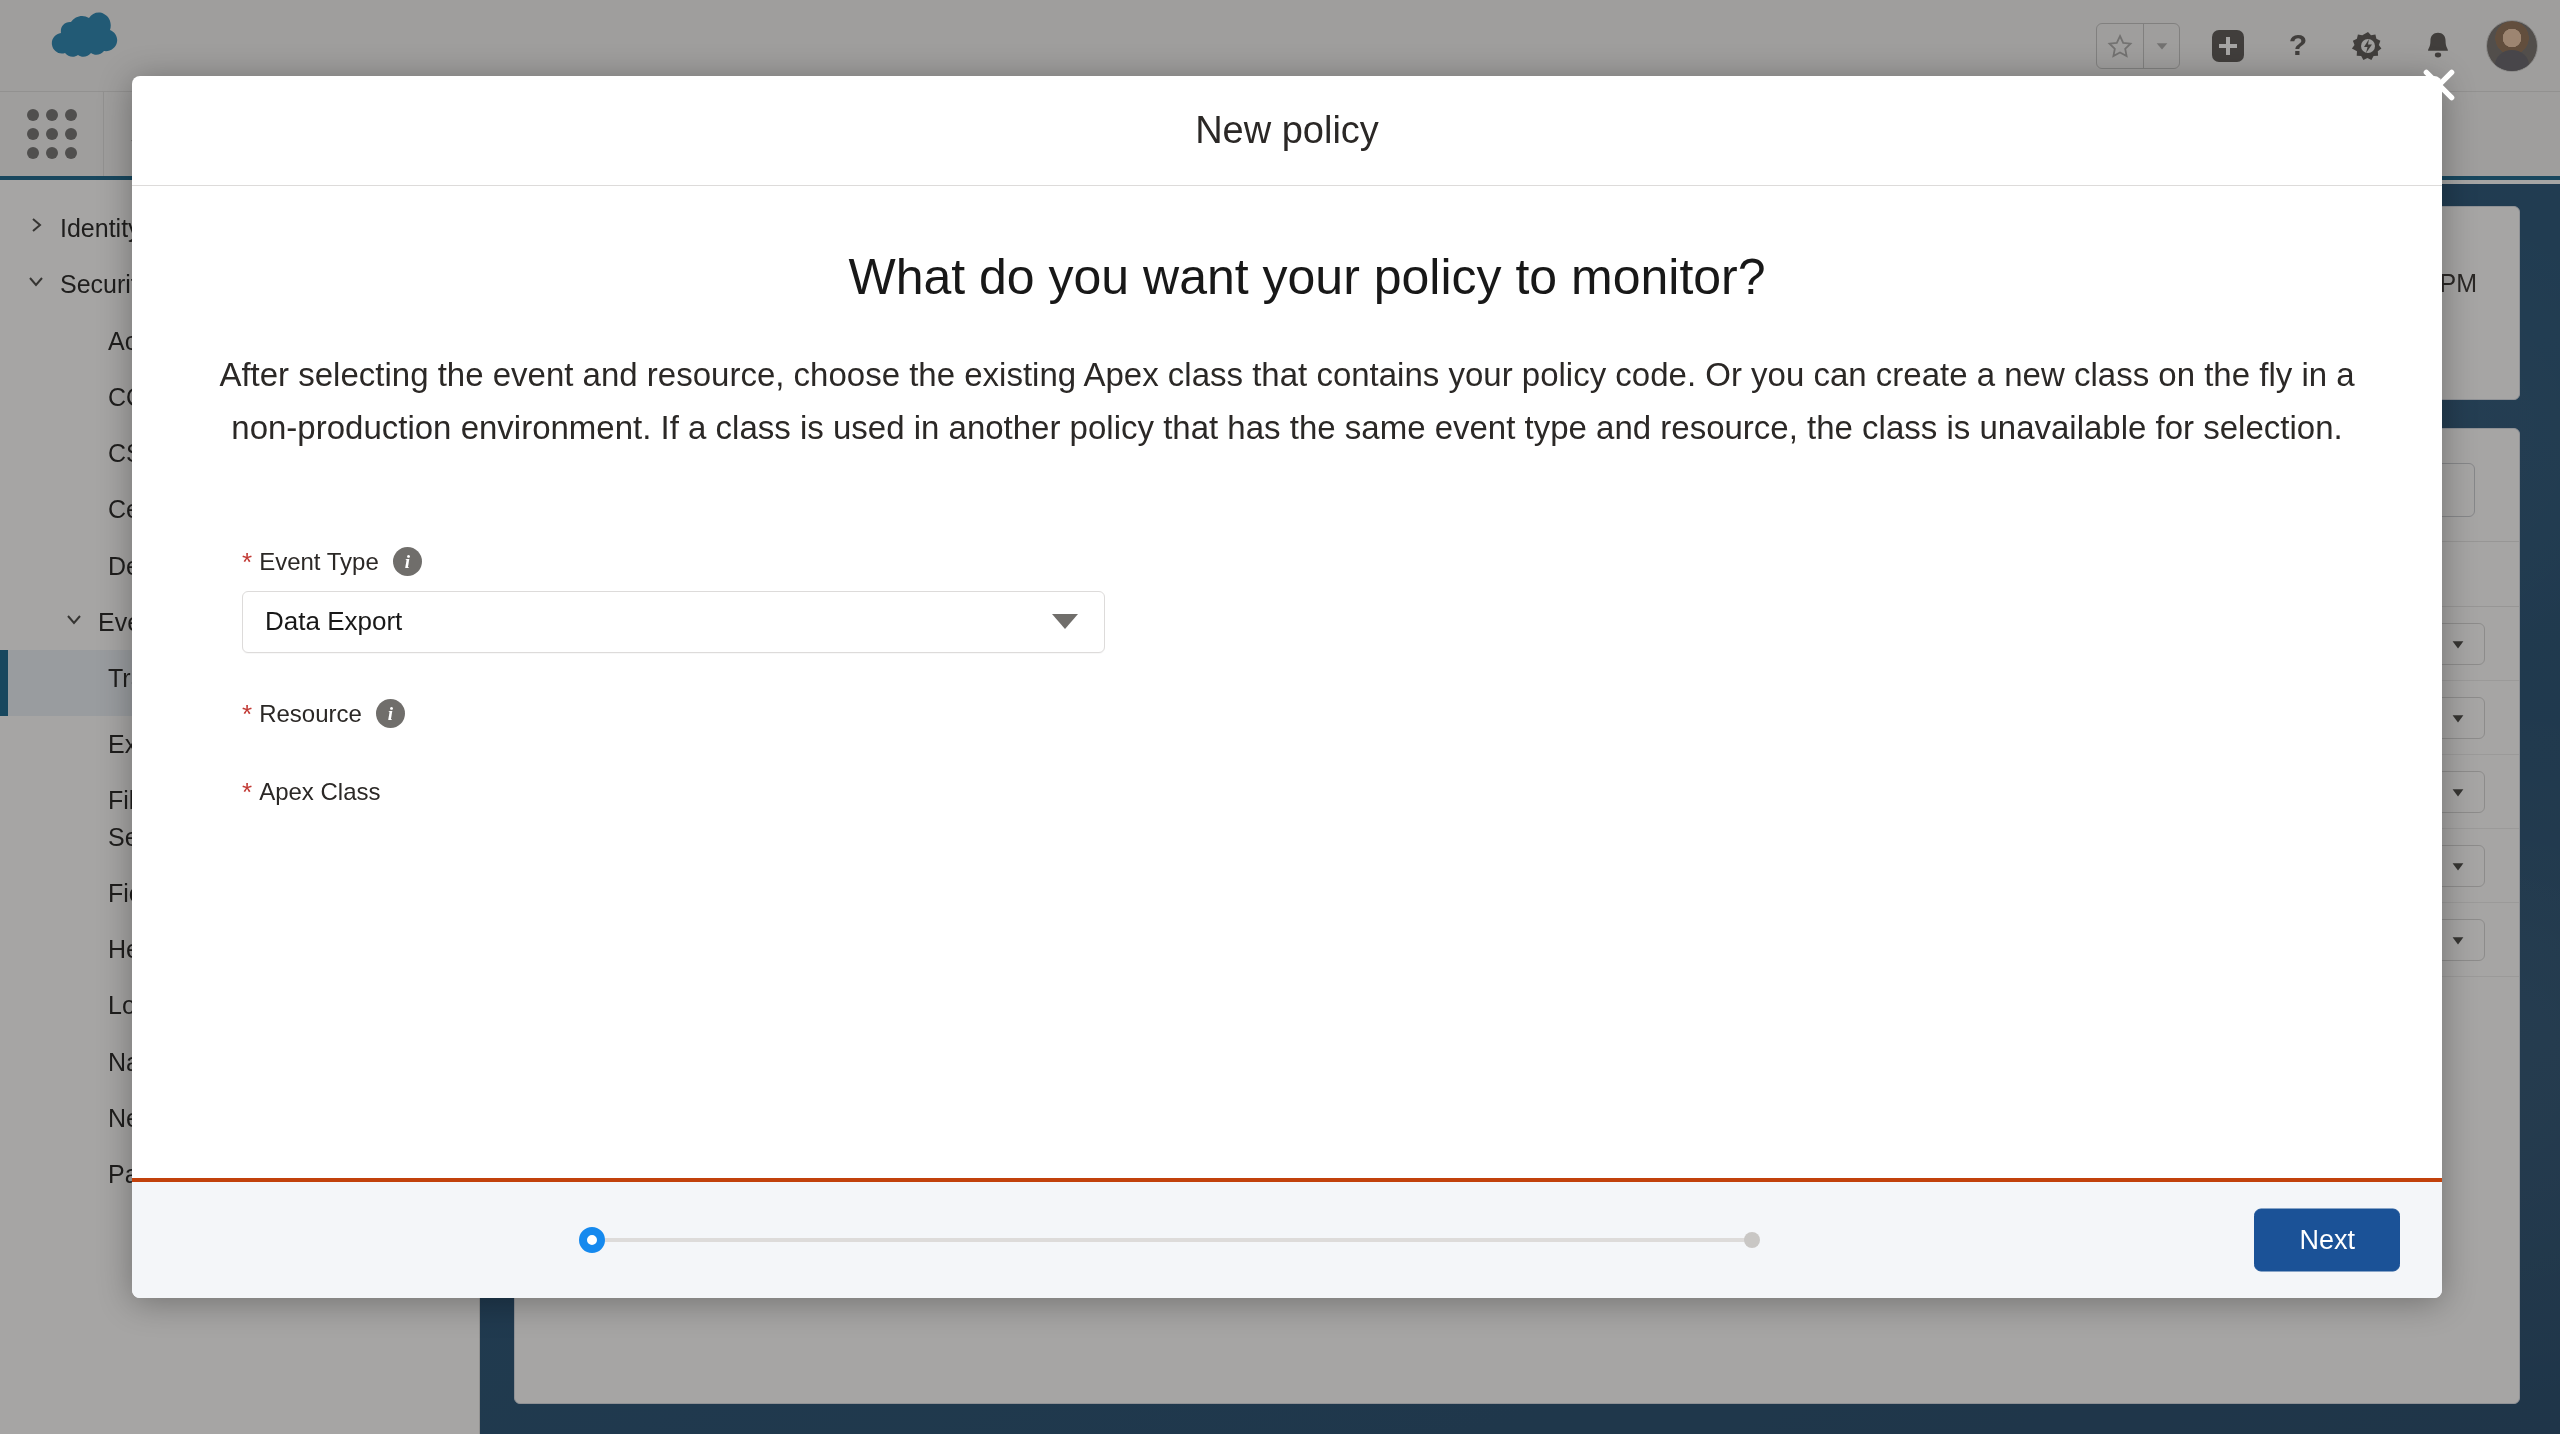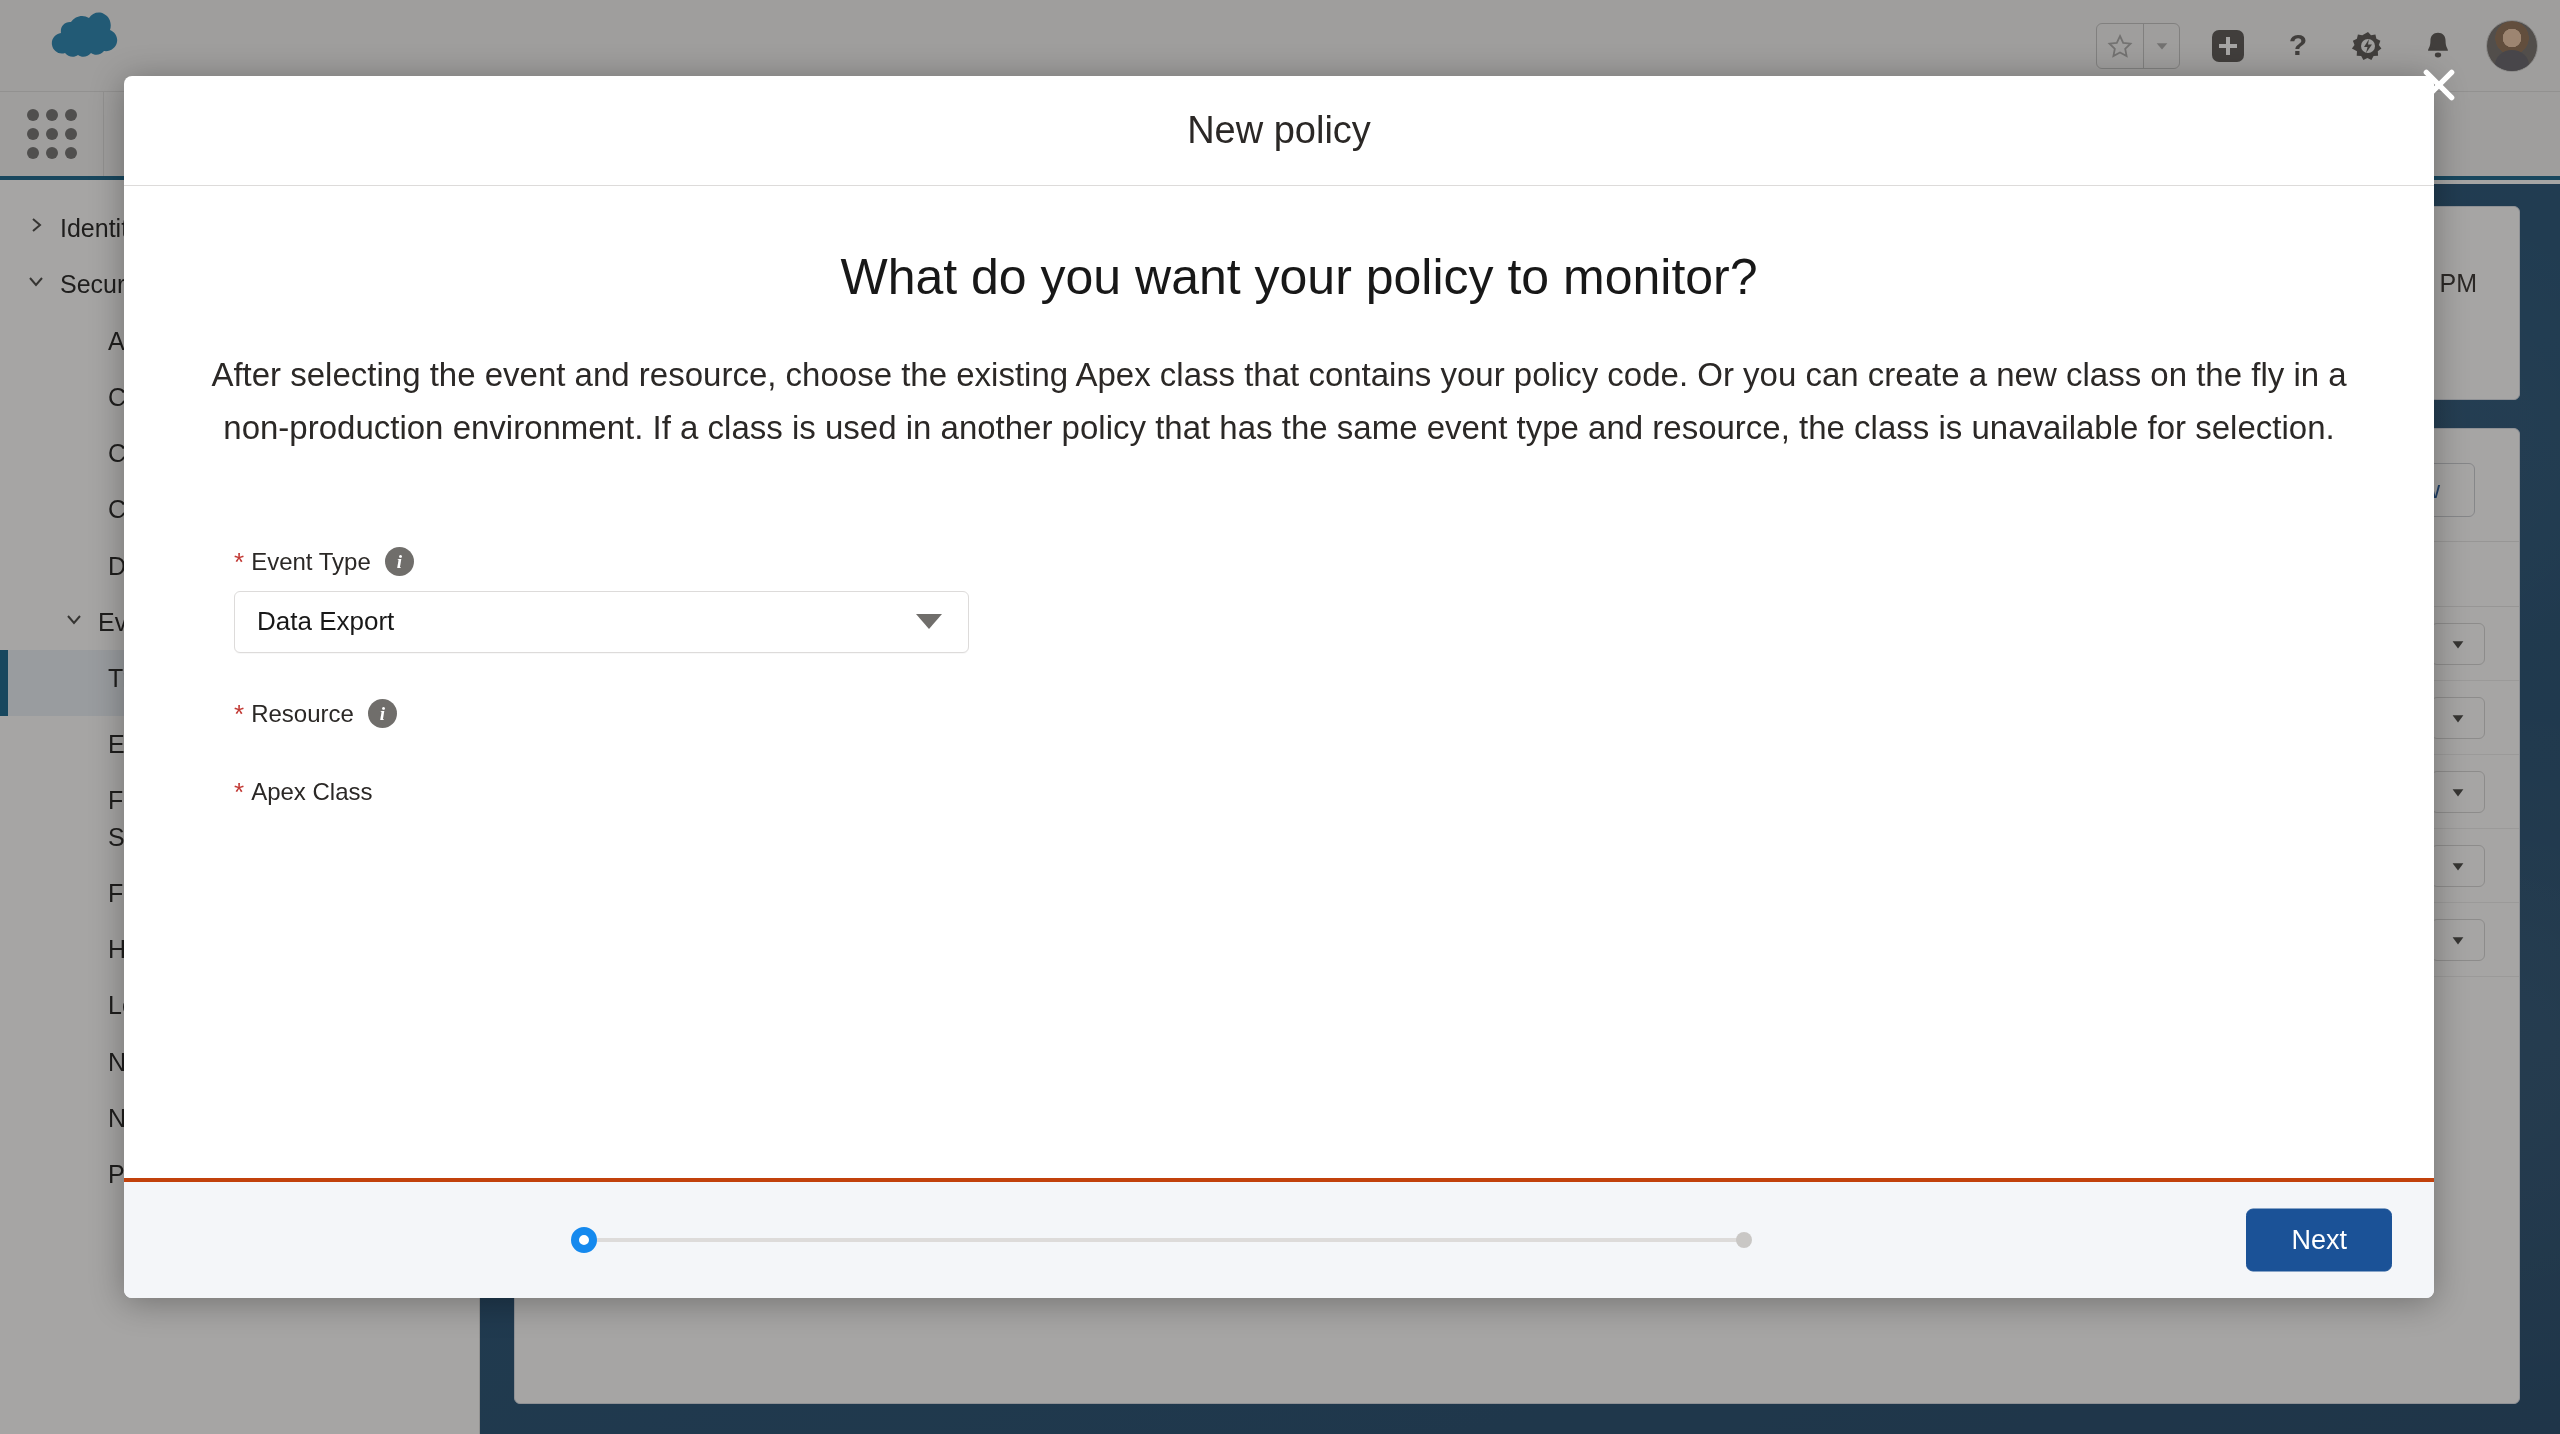--- a/index.html
+++ b/index.html
@@ -251,21 +251,21 @@
   .backdrop {
     position: absolute;
     inset: 0;
     background: rgba(43, 40, 38, 0.42);
     z-index: 40;
   }
 
   
   .modal {
     position: absolute;
-    left: 124px; top: 76px;
+    left: 132px; top: 76px;
     width: 2310px; height: 1222px;
     background: #ffffff;
     border-radius: 8px;
     box-shadow: 0 4px 34px rgba(0,0,0,.32);
     z-index: 60;
     display: flex;
     flex-direction: column;
     overflow: hidden;
   }
   .modal-close {
@@ -337,21 +337,21 @@
     font-size: 19px;
     font-weight: bold;
     font-style: italic;
     display: inline-flex;
     align-items: center;
     justify-content: center;
     margin-left: 14px;
     font-family: "Liberation Serif", serif;
   }
   .select {
-    width: 735px;
+    width: 863px;
     height: 62px;
     border: 1px solid #dddbda;
     border-radius: 6px;
     background: #ffffff;
     display: flex;
     align-items: center;
     padding: 0 20px 0 22px;
     font-size: 26px;
     color: #181818;
     justify-content: space-between;

